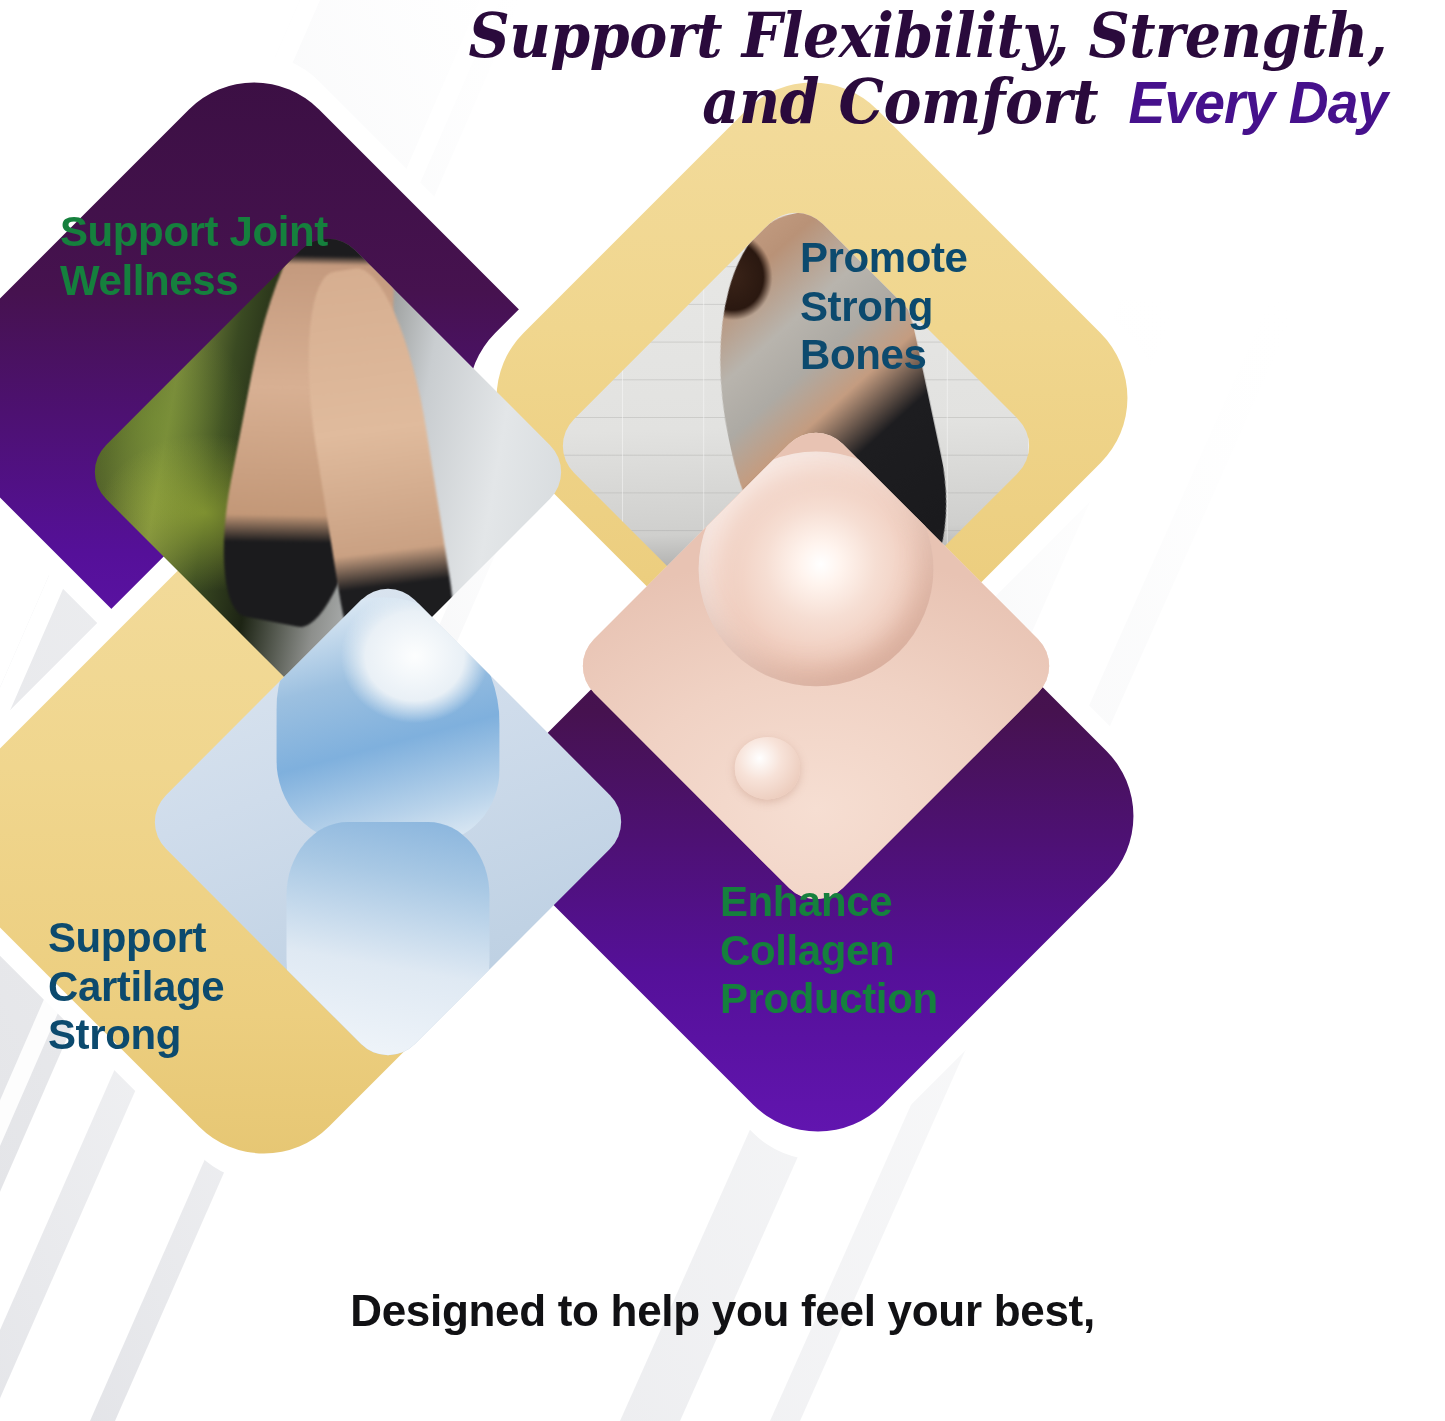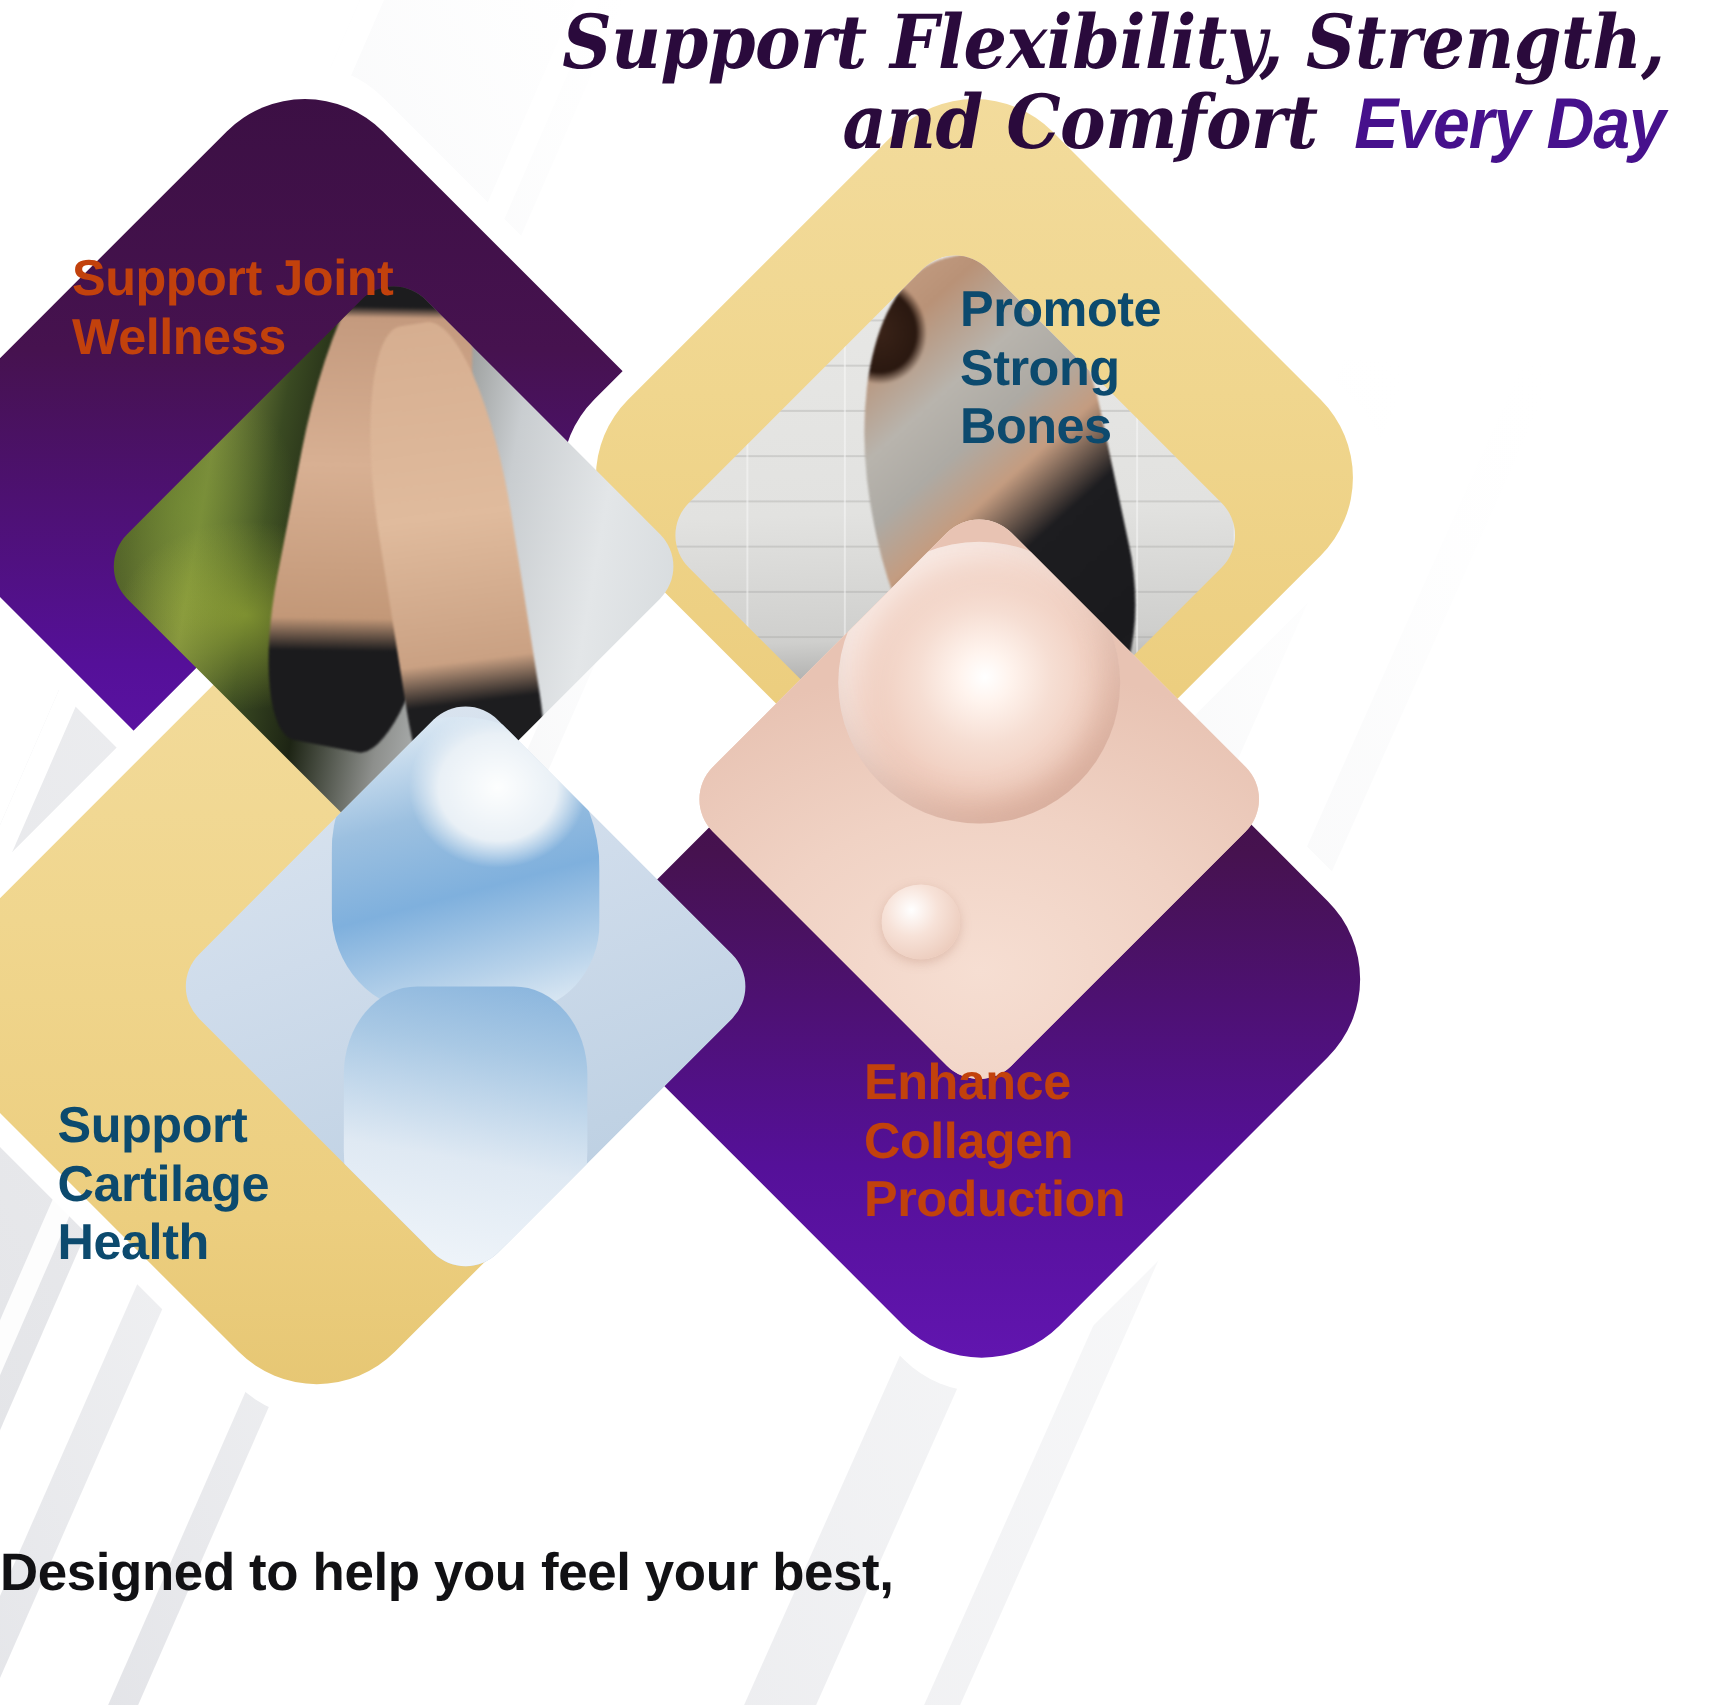--- a/index.html
+++ b/index.html
@@ -104,21 +104,21 @@
   .card-label {
     position: absolute;
     z-index: 6;
     font-family: "Liberation Sans", sans-serif;
     font-weight: 700;
     font-size: 42px;
     line-height: 1.16;
     letter-spacing: -0.4px;
     white-space: pre-line;
   }
-  .label-light { color: #c2410c; }
+  .label-light { color: #15803d; }
   .label-dark  { color: #0c4a6e; margin-top: 24px; }
 
   
   .photo-wrap {
     position: absolute;
     width: 352px;
     height: 352px;
     border-radius: 38px;
     transform: rotate(45deg);
     overflow: hidden;
@@ -242,21 +242,21 @@
     background: radial-gradient(circle at 38% 34%, #ffffff 0%, #f7e2d8 38%, #e6c0ae 100%);
     box-shadow: 0 2px 6px rgba(180,130,110,.35);
   }
 
   
   #footer {
     position: absolute;
     left: 0;
     top: 1283px;
     width: 1445px;
-    text-align: left;
+    text-align: center;
     z-index: 5;
     font-family: "Liberation Sans", sans-serif;
     font-weight: 700;
     font-size: 44px;
     line-height: 1.26;
     color: #111114;
     letter-spacing: -0.3px;
   }
   #footer .fl { display: block; }
 </style>
@@ -320,21 +320,21 @@
   </div>
 
   <div>
     <div class="card-halo" style="left:-6px; top:418px; width:540px; height:540px;"></div>
     <div class="card card-yellow" style="left:14px; top:438px;"></div>
     <div class="photo-wrap" style="left:212px; top:496px;">
       <div class="photo ph-knee"></div>
     </div>
     <div class="card-label label-dark" style="left:48px; top:740px; width:320px;">Support
 Cartilage
-Health</div>
+Strong</div>
   </div>
 
   <div>
     <div class="card-halo" style="left:548px; top:396px; width:540px; height:540px;"></div>
     <div class="card card-purple" style="left:568px; top:416px;"></div>
     <div class="photo-wrap" style="left:640px; top:340px;">
       <div class="photo ph-collagen"></div>
     </div>
     <div class="card-label label-light" style="left:720px; top:728px; width:360px;">Enhance
 Collagen

